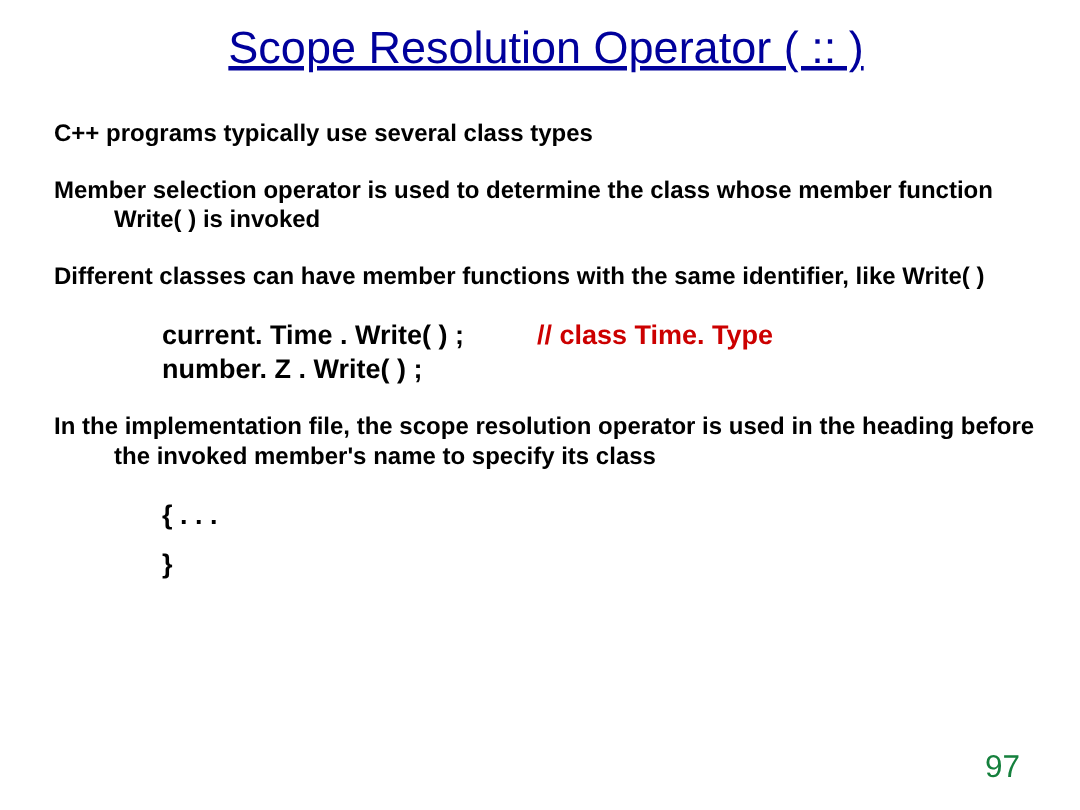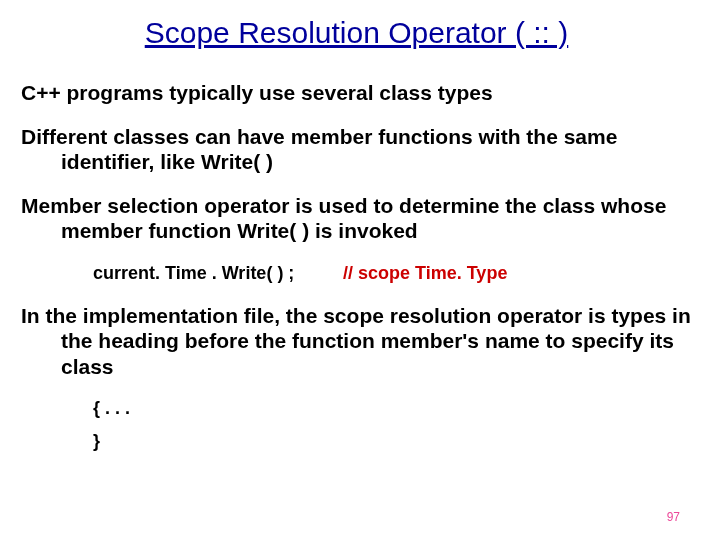--- a/index.html
+++ b/index.html
@@ -8,34 +8,34 @@
     width: 720px;
     height: 540px;
     background: #ffffff;
     font-family: Arial, Helvetica, sans-serif;
     color: #000;
   }
   .slide {
     box-sizing: border-box;
     width: 720px;
     height: 540px;
-    padding: 12px 28px 0 21px;
+    padding: 12px 28px 0 36px;
     position: relative;
   }
   .title {
     text-align: center;
     color: #00009c;
     font-size: 30px;
     font-weight: normal;
     text-decoration: underline;
     margin: 4px 0 30px 0;
   }
   .body p {
     margin: 0 0 18px 0;
-    font-size: 21px;
+    font-size: 16px;
     font-weight: bold;
     line-height: 1.22;
   }
   .body p.indent {
     padding-left: 40px;
     text-indent: -40px;
   }
   .codeblock {
     margin: 0 0 18px 72px;
     font-size: 18px;
@@ -48,50 +48,51 @@
   .codeblock .left {
     width: 250px;
   }
   .codeblock .right {
     color: #cc0000;
   }
   .page-num {
     position: absolute;
     bottom: 16px;
     right: 40px;
-    font-size: 12px;
-    color: #ec4899;
+    font-size: 21px;
+    color: #15803d;
     margin-top: 28px;
   }
 </style>
 </head>
 <body>
 
 <div class="slide">
 
   <div class="title">Scope Resolution Operator ( :: )</div>
 
   <div class="body">
 
     <p>C++ programs typically use several class types</p>
 
+    <p class="indent">Member selection operator is used to determine the class whose member function Write( ) is invoked</p>
+
     <p class="indent">Different classes can have member functions with the same identifier, like Write( )</p>
-
-    <p class="indent">Member selection operator is used to determine the class whose member function Write( ) is invoked</p>
 
     <div class="codeblock">
       <div class="row">
         <span class="left">current. Time . Write( ) ;</span>
-        <span class="right">// scope Time. Type</span>
+        <span class="right">// class Time. Type</span>
       </div>
       <div class="row">
+        <span class="left">number. Z . Write( ) ;</span>
       </div>
     </div>
 
-    <p class="indent">In the implementation file, the scope resolution operator is types in the heading before the function member's name to specify its class</p>
+    <p class="indent">In the implementation file, the scope resolution operator is used in the heading before the invoked member's name to specify its class</p>
 
     <div class="codeblock">
       <div>{        .  .  .</div>
       <div style="height:10px"></div>
       <div>}</div>
     </div>
 
   </div>
 
   <div class="page-num">97</div>

